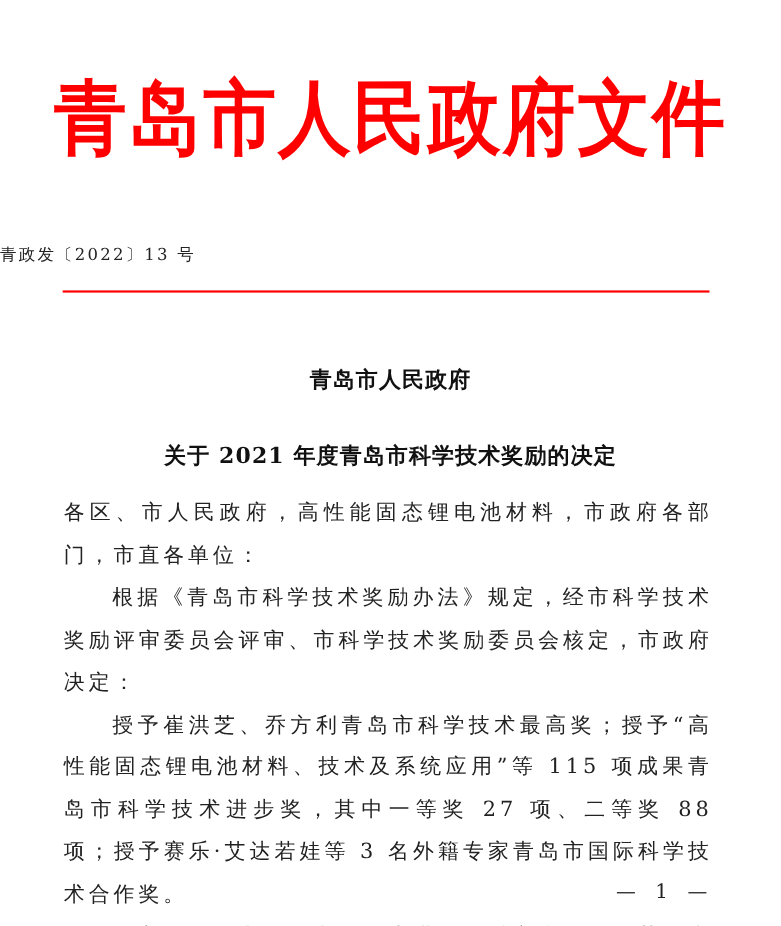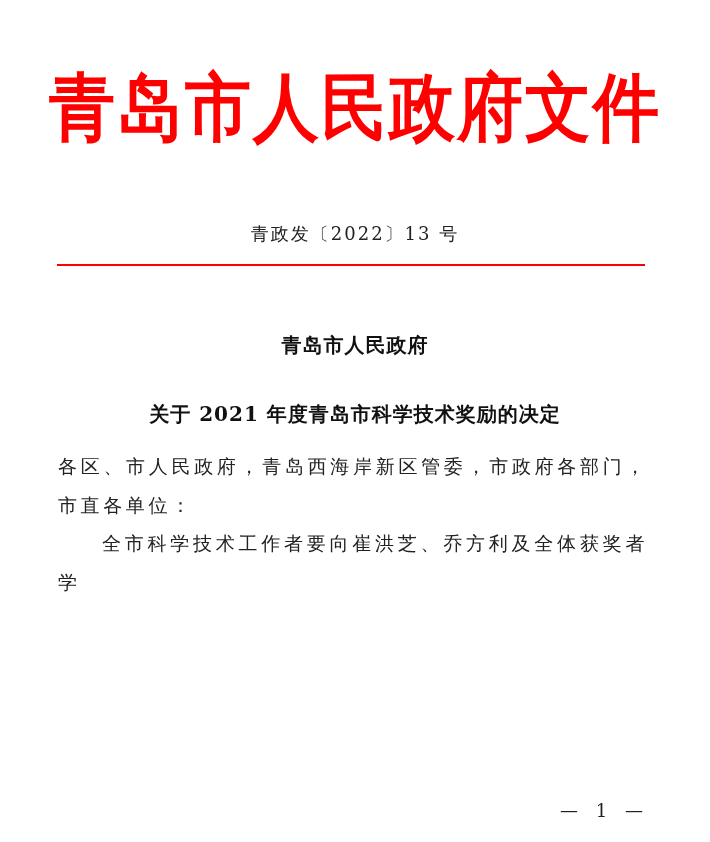--- a/index.html
+++ b/index.html
@@ -1,22 +1,22 @@
 <!DOCTYPE html>
 <html><head>
   <meta charset="utf-8">
   <style>
     html, body { margin: 0; padding: 0; background: #ffffff; }
     body { width: 710px; height: 842px; position: relative; overflow: hidden;
       font-family: "DejaVu Serif", "Liberation Serif", serif; color: #111; }
     .masthead { position: absolute; left: 0; top: 62px; width: 710px; text-align: center;
       font-family: "DejaVu Serif", serif; font-weight: bold; font-size: 66px;
       letter-spacing: 2px; color: #ff0000; line-height: 90px; transform: scaleY(1.12); }
-    .docno { position: absolute; left: 0; top: 222px; width: 710px; text-align: center;
-      font-size: 18px; letter-spacing: 2px; color: #222; }
+    .docno { position: absolute; left: 0; top: 222px; width: 710px; 
+      font-size: 15px; letter-spacing: 2px; color: #222; }
     .redline { position: absolute; left: 57px; top: 264px; width: 588px; height: 2px; background: #ff0000; }
     .title { position: absolute; left: 0; width: 710px; text-align: center; font-weight: bold;
       font-size: 20px; color: #111; letter-spacing: 1px; }
     .t1 { top: 332px; }
     .t2 { top: 401px; }
     .body { position: absolute; left: 58px; top: 447px; width: 590px; font-size: 19px;
       line-height: 38.5px; letter-spacing: 3.6px; color: #222; }
     .body p { margin: 0; text-align: justify; text-align-last: left; }
     .indent { text-indent: 44px; }
     .pagenum { position: absolute; left: 560px; top: 800px; font-size: 18px; color: #222; letter-spacing: 6px; }
@@ -27,17 +27,19 @@
 <div class="masthead">青岛市人民政府文件</div>
 
 <div class="docno">青政发〔2022〕13 号</div>
 
 <div class="redline"></div>
 
 <div class="title t1">青岛市人民政府</div>
 <div class="title t2">关于 2021 年度青岛市科学技术奖励的决定</div>
 
 <div class="body">
-  <p>各区、市人民政府，青岛西海岸新区管委，市政府各部门，市直各单位：</p>
+  <p>各区、市人民政府，高性能固态锂电池材料，市政府各部门，市直各单位：</p>
+  <p class="indent">根据《青岛市科学技术奖励办法》规定，经市科学技术奖励评审委员会评审、市科学技术奖励委员会核定，市政府决定：</p>
+  <p class="indent">授予崔洪芝、乔方利青岛市科学技术最高奖；授予“高性能固态锂电池材料、技术及系统应用”等 115 项成果青岛市科学技术进步奖，其中一等奖 27 项、二等奖 88 项；授予赛乐·艾达若娃等 3 名外籍专家青岛市国际科学技术合作奖。</p>
   <p class="indent">全市科学技术工作者要向崔洪芝、乔方利及全体获奖者学</p>
 </div>
 
 <div class="pagenum">— 1 —</div>
 
 </body></html>

